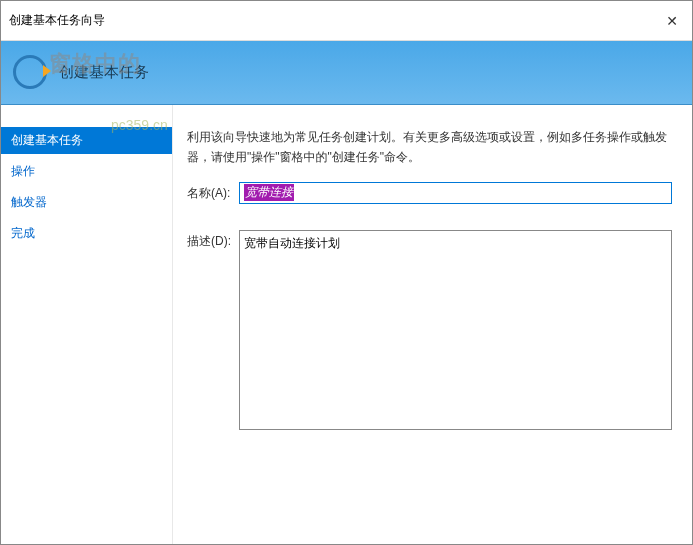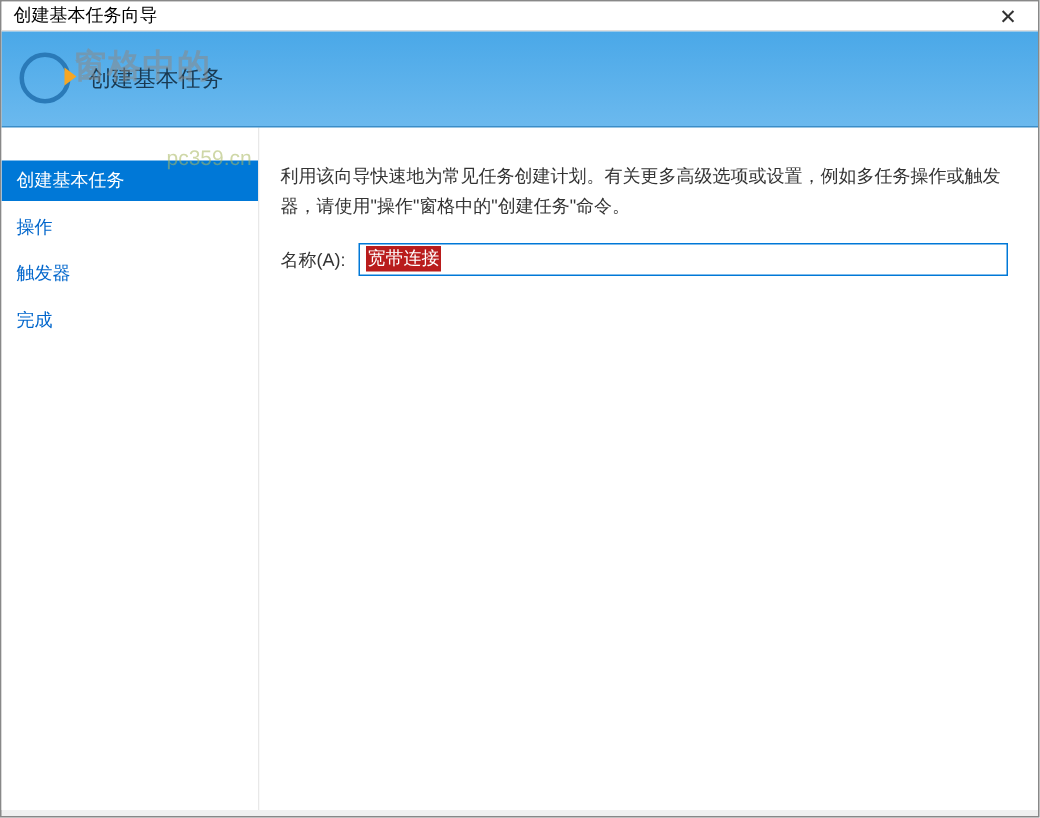--- a/index.html
+++ b/index.html
@@ -7,21 +7,21 @@
       font-family: "Microsoft YaHei", "Segoe UI", sans-serif;
       font-size: 12px;
       background: #f0f0f0;
       width: 693px;
       height: 545px;
       overflow: hidden;
       border: 1px solid #888;
       position: relative;
     }
     .titlebar {
-      height: 20px;
+      height: 40px;
       background: #fff;
       border-bottom: 1px solid #ddd;
       display: flex;
       align-items: center;
       justify-content: space-between;
       padding-left: 8px;
     }
     .titlebar-title {
       font-size: 12px;
       color: #000;
@@ -139,23 +139,24 @@
     .name-wrapper {
       flex: 1;
       height: 22px;
       border: 1px solid #0078d7;
       padding: 2px 4px;
       font-size: 12px;
       display: flex;
       align-items: center;
     }
     .name-sel {
-      background: #b91c1c;
+      background: #a21caf;
       color: #fff;
       padding: 0 1px;
+      font-style: italic;
     }
     .form-textarea {
       flex: 1;
       height: 200px;
       border: 1px solid #888;
       padding: 4px;
       font-size: 12px;
       font-family: inherit;
       resize: none;
       outline: none;
@@ -190,14 +191,18 @@
   <div class="main">
     <div class="intro">利用该向导快速地为常见任务创建计划。有关更多高级选项或设置，例如多任务操作或触发器，请使用"操作"窗格中的"创建任务"命令。</div>
 
     <div class="form-row">
       <div class="form-label">名称(A):</div>
       <div class="name-wrapper">
         <span class="name-sel">宽带连接</span>
       </div>
     </div>
 
+    <div class="form-row">
+      <div class="form-label">描述(D):</div>
+      <textarea class="form-textarea" style="">宽带自动连接计划</textarea>
+    </div>
   </div>
 </div>
 
 </body></html>

